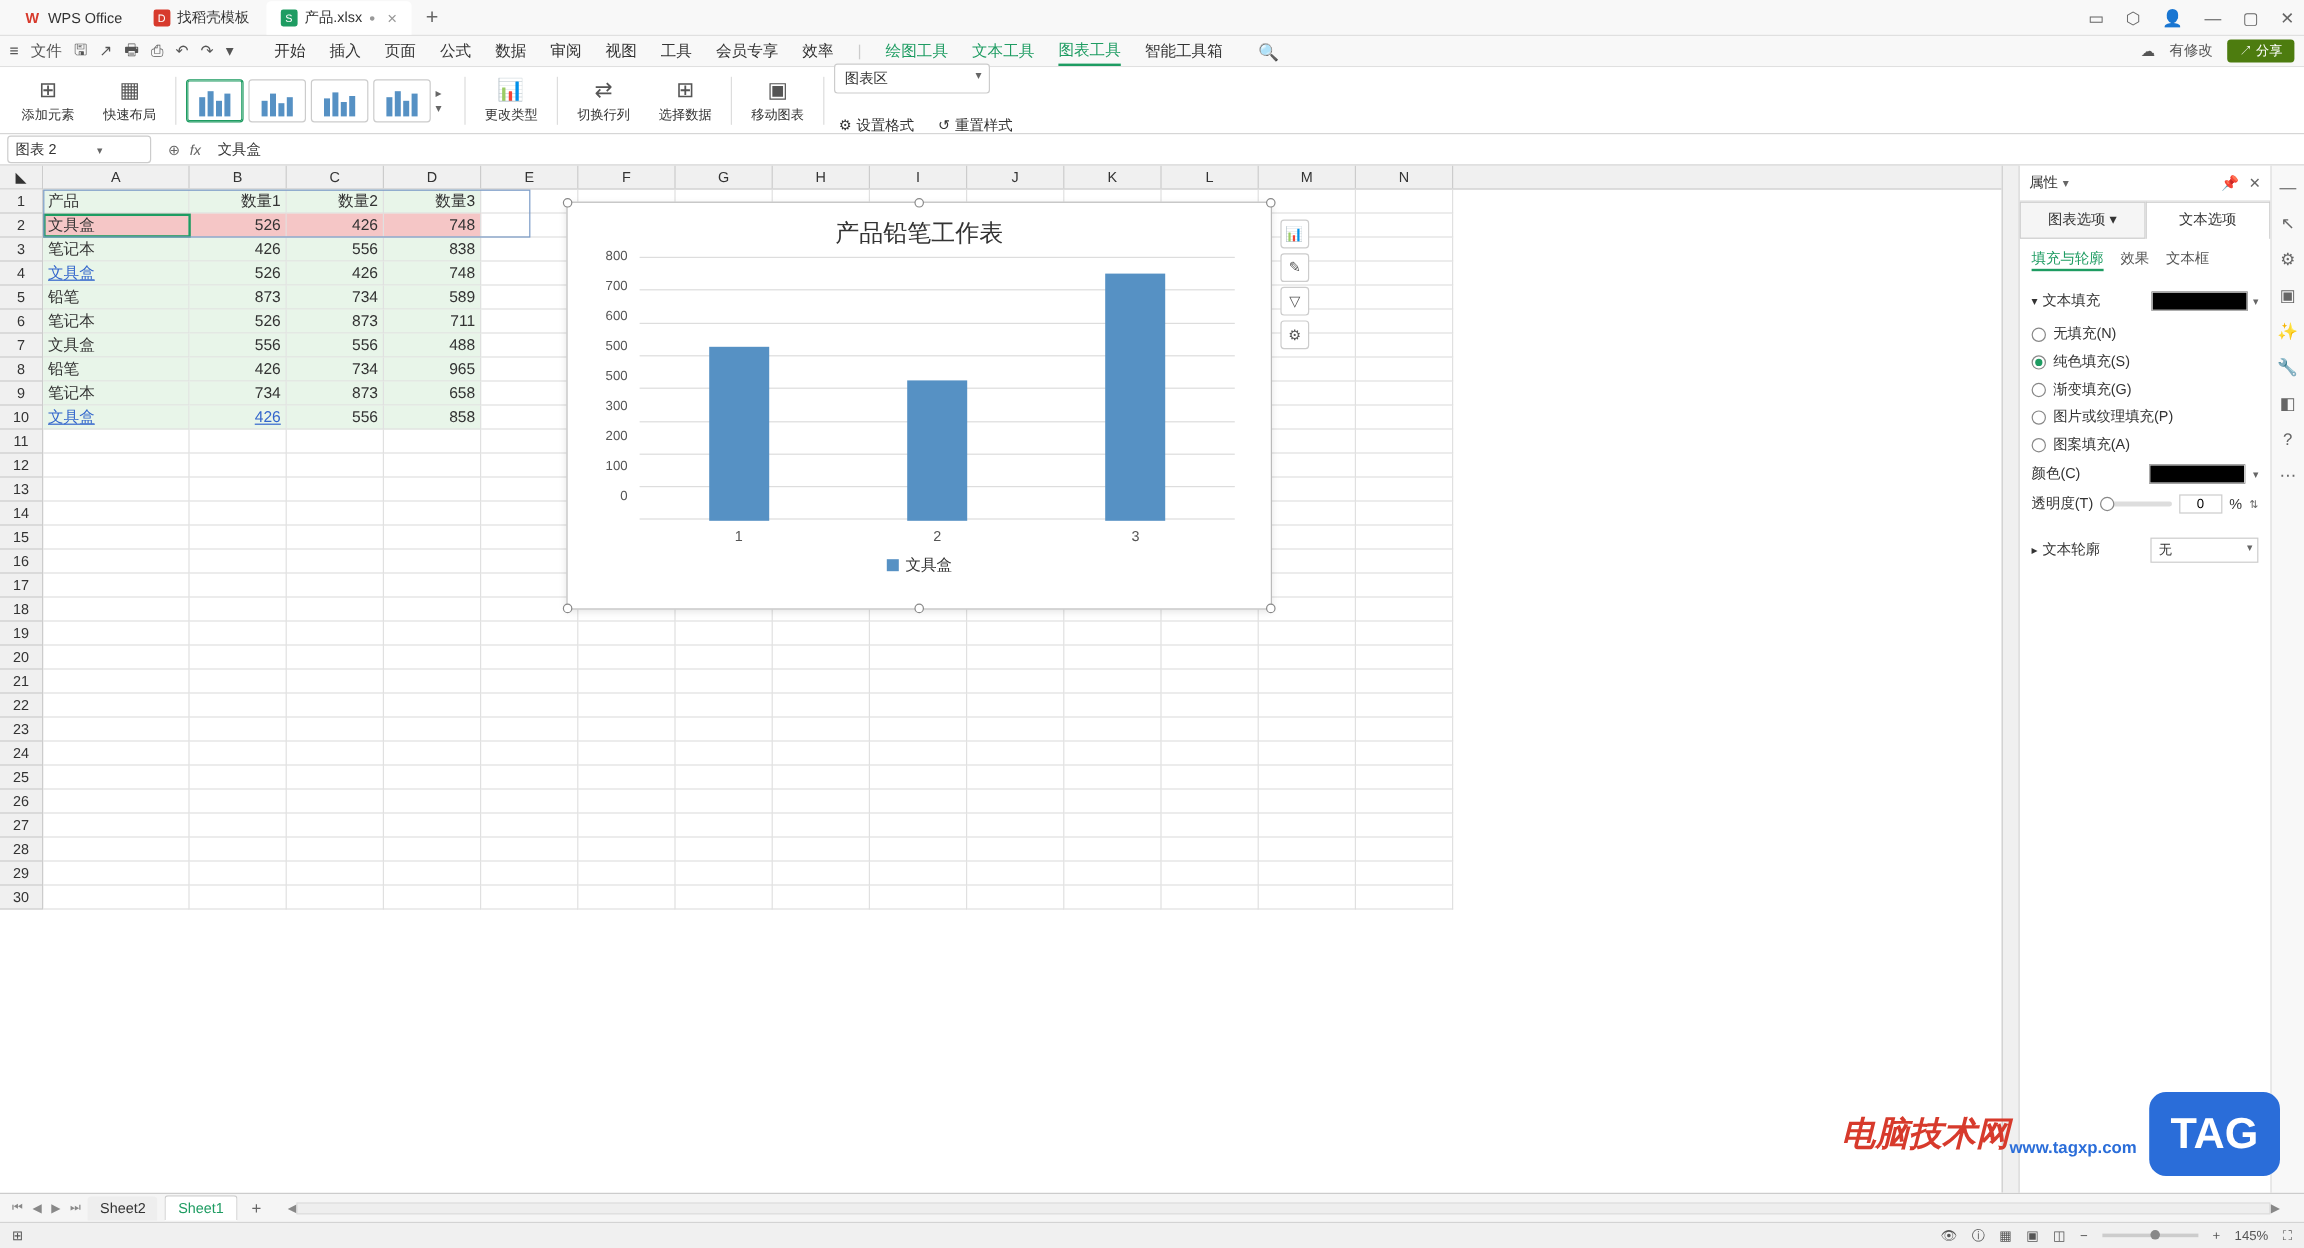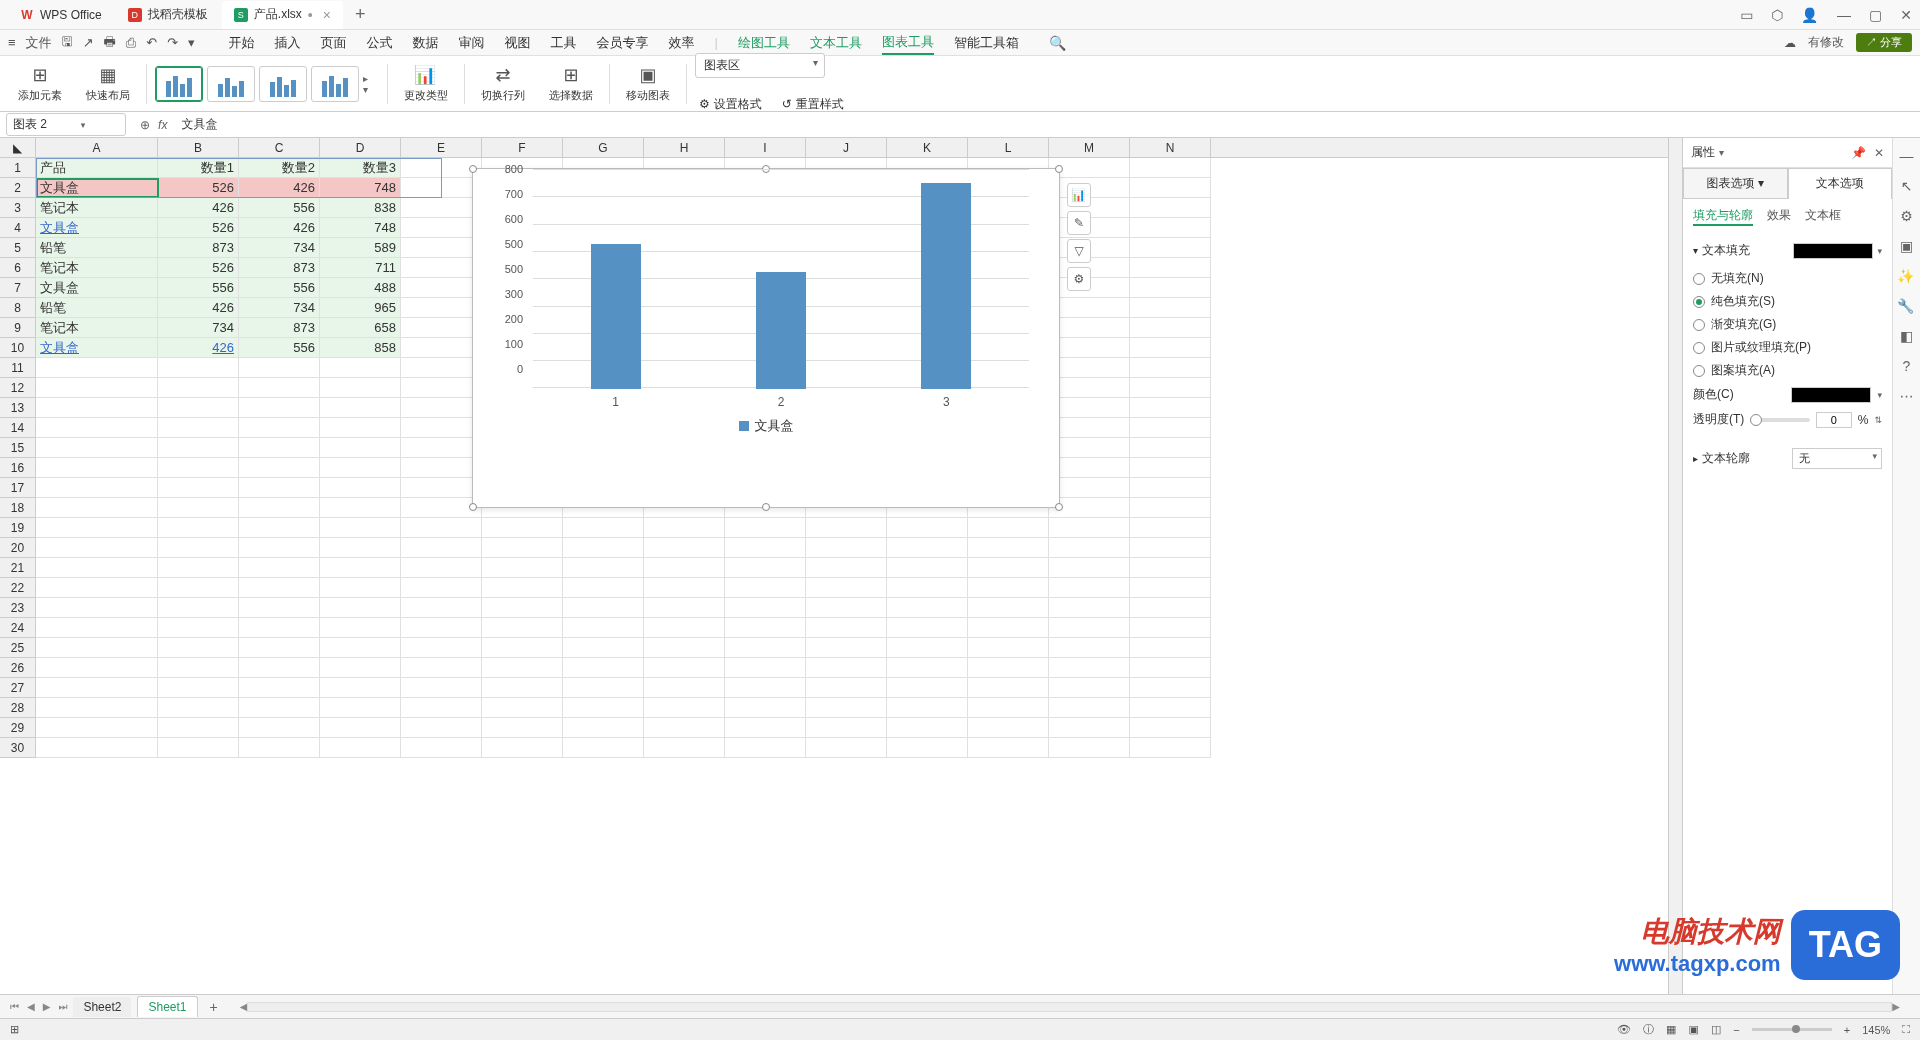--- a/index.html
+++ b/index.html
@@ -123,23 +123,23 @@
 .sheet-scroll-track { flex: 1; height: 10px; background: #eee; border: 1px solid #ddd; }
 
 
 .statusbar { display: flex; align-items: center; height: 22px; background: #f0f0f0; border-top: 1px solid #ccc; padding: 0 10px; font-size: 11px; color: #555; }
 .status-right { margin-left: auto; display: flex; align-items: center; gap: 12px; }
 .zoom-slider { width: 80px; height: 3px; background: #ccc; position: relative; }
 .zoom-slider::after { content: ""; position: absolute; left: 50%; width: 8px; height: 8px; background: #888; border-radius: 50%; top: -3px; }
 
 
 .watermark { position: absolute; right: 20px; bottom: 60px; display: flex; align-items: center; gap: 10px; }
-.watermark-text { display: flex; flex-direction: column; align-items: flex-end; }
+.watermark-text { display: flex; flex-direction: row; align-items: flex-end; }
 .watermark-text .line1 { color: #d73a2c; font-size: 28px; font-weight: bold; font-style: italic; }
-.watermark-text .line2 { color: #2a6dd9; font-size: 22px; font-weight: bold; }
+.watermark-text .line2 { color: #2a6dd9; font-size: 14px; font-weight: bold; }
 .watermark-tag { background: #2a6dd9; color: #fff; font-size: 36px; font-weight: bold; padding: 14px 18px; border-radius: 14px; }
 
 .grid-container { display: flex; flex-direction: column; }
 .row-flex { display: flex; }
 .cols-container { flex: 1; }
 .rows-grid { display: flex; }
 </style>
 </head>
 <body>
 
@@ -765,20 +765,21 @@
           <div class="sel-box" style="left:0;top:20px;width:123px;height:20px;"></div>
           <div class="sel-box" style="left:0;top:0;width:406px;height:40px;border-color:#7b9bc7;border-width:1px;"></div>
 
           <div class="chart-box">
             <div class="chart-handle" style="left:-4px;top:-4px"></div>
             <div class="chart-handle" style="left:50%;top:-4px;margin-left:-4px"></div>
             <div class="chart-handle" style="right:-4px;top:-4px"></div>
             <div class="chart-handle" style="left:-4px;bottom:-4px"></div>
             <div class="chart-handle" style="left:50%;bottom:-4px;margin-left:-4px"></div>
             <div class="chart-handle" style="right:-4px;bottom:-4px"></div>
+            <div class="chart-title">产品铅笔工作表</div>
             <div class="chart-plot">
               <div class="chart-yaxis" id="yaxis">
                   <div class="chart-ylabel" style="top: 91%;">0</div>
                   <div class="chart-ylabel" style="top: 79.625%;">100</div>
                   <div class="chart-ylabel" style="top: 68.25%;">200</div>
                   <div class="chart-ylabel" style="top: 56.875%; text-align: right;">300</div>
                   <div class="chart-ylabel" style="top: 45.5%;">500</div>
                   <div class="chart-ylabel" style="top: 34.125%;">500</div>
                   <div class="chart-ylabel" style="top: 22.75%; text-align: right;">600</div>
                   <div class="chart-ylabel" style="top: 11.375%;">700</div>

